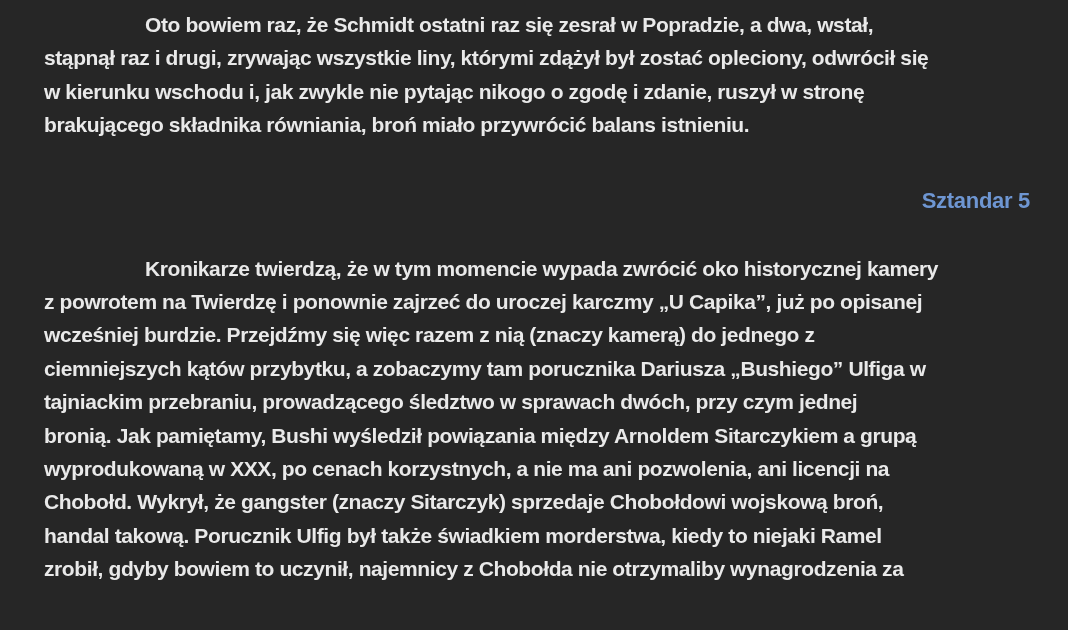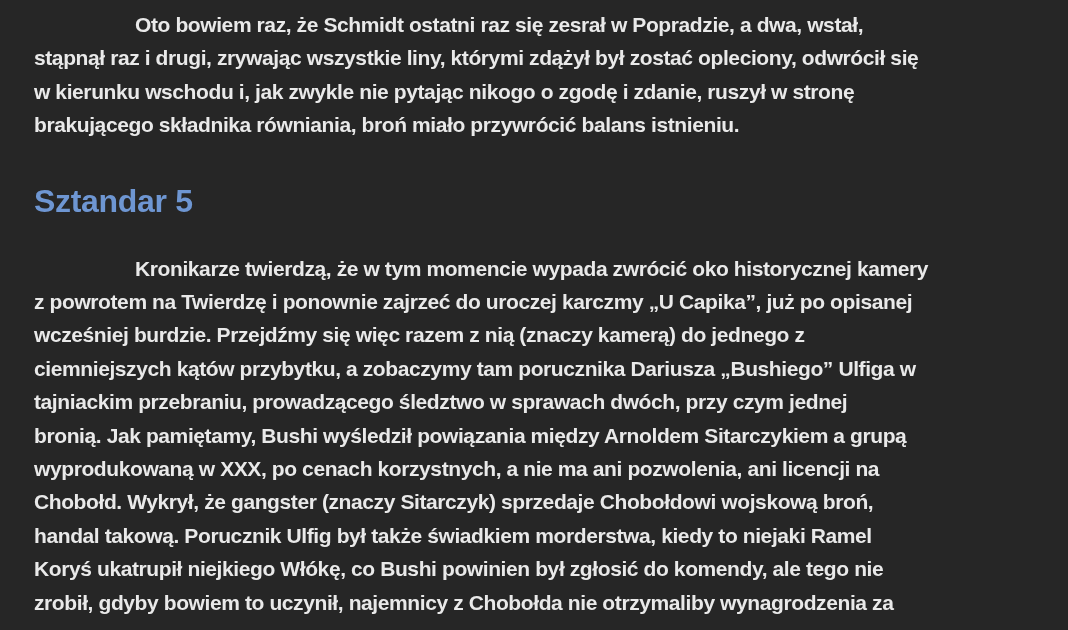--- a/index.html
+++ b/index.html
@@ -11,45 +11,46 @@
     height: 630px;
     overflow: hidden;
     background: #262626;
     font-family: "Liberation Sans", "DejaVu Sans", sans-serif;
   }
   .doc-page {
     position: relative;
     width: 1068px;
     height: 630px;
     box-sizing: border-box;
-    padding: 8px 38px 0 34px;
+    padding: 8px 38px 0 44px;
     background: #262626;
   }
   .paragraph {
     margin: 0;
   }
   .text-line {
     color: #e9e9e9;
     font-size: 21px;
     font-weight: 700;
     line-height: 33.4px;
     letter-spacing: -0.4px;
     white-space: nowrap;
   }
   .first-line {
     text-indent: 101px;
   }
   .doc-heading {
     color: #6e96d2;
-    font-size: 32px;
+    font-size: 22px;
     font-weight: 700;
     line-height: 30px;
     margin-top: 44px;
     margin-bottom: 36px;
     letter-spacing: -0.3px;
+    text-align: right;
   }
 </style>
 </head>
 <body>
 
 <div class="doc-page">
 
   <div class="paragraph">
     <div class="text-line first-line">Oto bowiem raz, że Schmidt ostatni raz się zesrał w Popradzie, a dwa, wstał,</div>
     <div class="text-line">stąpnął raz i drugi, zrywając wszystkie liny, którymi zdążył był zostać opleciony, odwrócił się</div>
@@ -62,17 +63,16 @@
   <div class="paragraph">
     <div class="text-line first-line">Kronikarze twierdzą, że w tym momencie wypada zwrócić oko historycznej kamery</div>
     <div class="text-line">z powrotem na Twierdzę i ponownie zajrzeć do uroczej karczmy „U Capika”, już po opisanej</div>
     <div class="text-line">wcześniej burdzie. Przejdźmy się więc razem z nią (znaczy kamerą) do jednego z</div>
     <div class="text-line">ciemniejszych kątów przybytku, a zobaczymy tam porucznika Dariusza „Bushiego” Ulfiga w</div>
     <div class="text-line">tajniackim przebraniu, prowadzącego śledztwo w sprawach dwóch, przy czym jednej</div>
     <div class="text-line">bronią. Jak pamiętamy, Bushi wyśledził powiązania między Arnoldem Sitarczykiem a grupą</div>
     <div class="text-line">wyprodukowaną w XXX, po cenach korzystnych, a nie ma ani pozwolenia, ani licencji na</div>
     <div class="text-line">Chobołd. Wykrył, że gangster (znaczy Sitarczyk) sprzedaje Chobołdowi wojskową broń,</div>
     <div class="text-line">handal takową. Porucznik Ulfig był także świadkiem morderstwa, kiedy to niejaki Ramel</div>
-    <div class="text-line">Koryś ukatrupił niejkiego Włókę, co Bushi powinien był zgłosić do komendy, ale tego nie</div>
     <div class="text-line">zrobił, gdyby bowiem to uczynił, najemnicy z Chobołda nie otrzymaliby wynagrodzenia za</div>
   </div>
 
 </div>
 
 </body></html>

